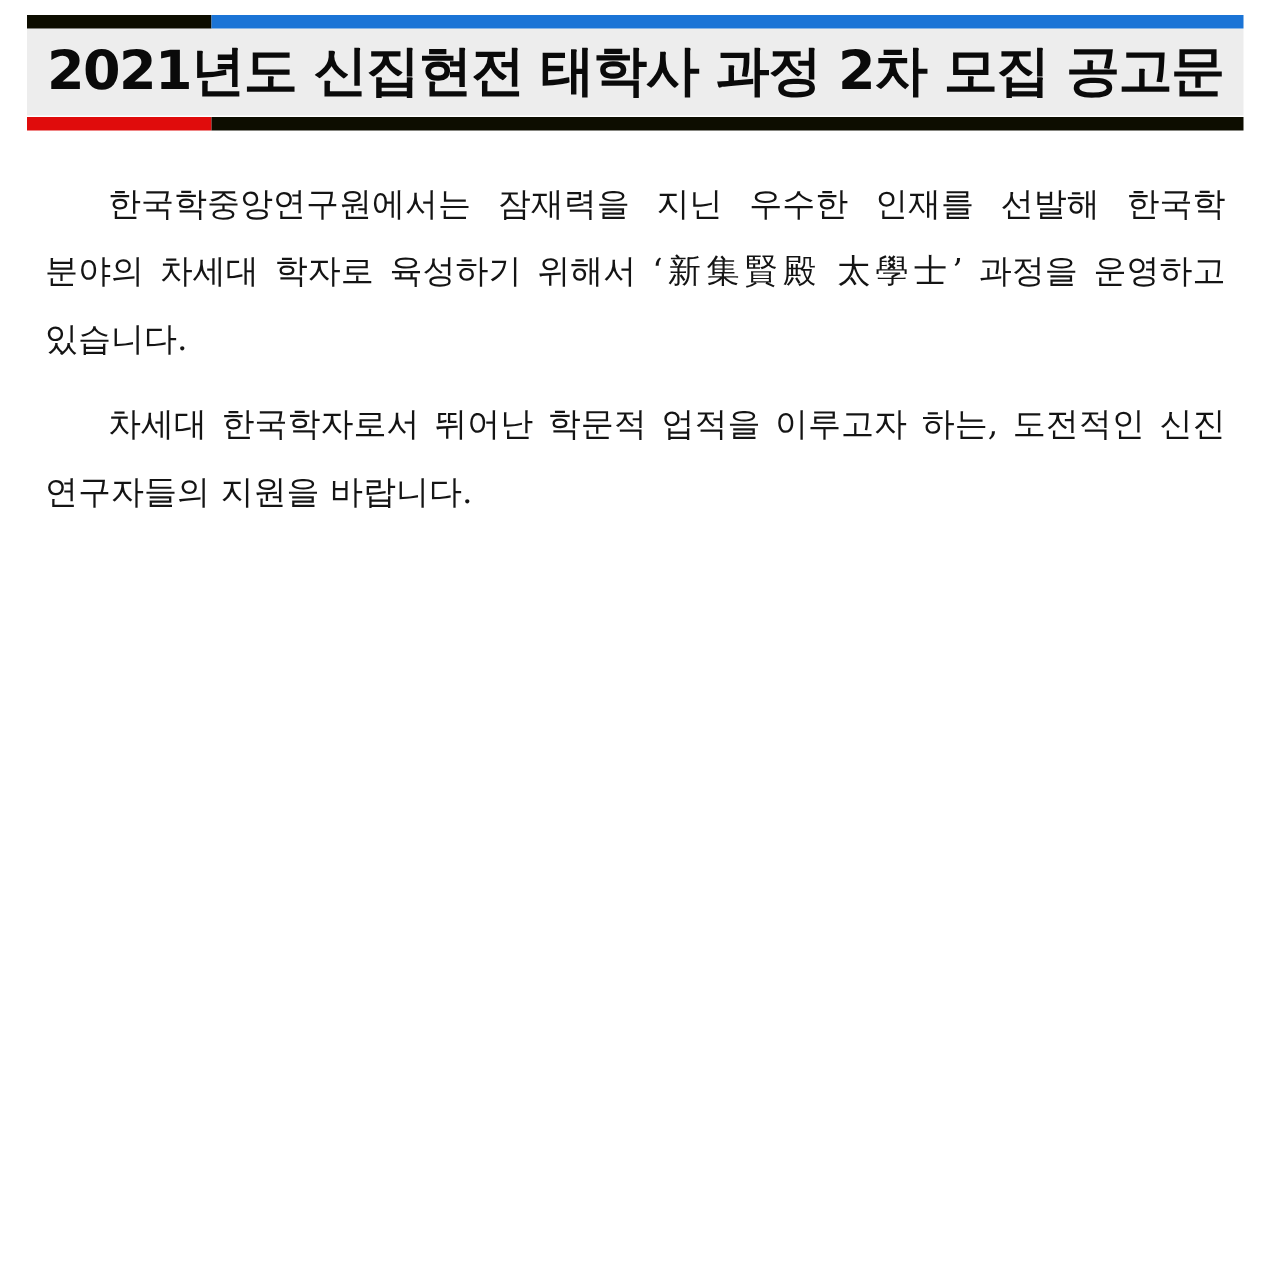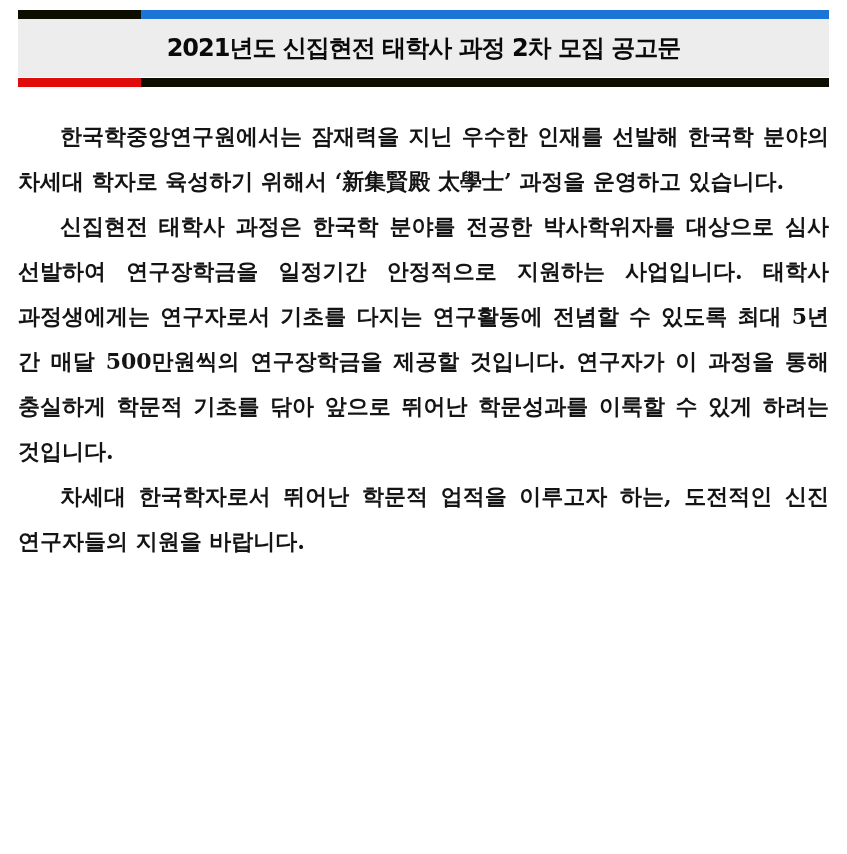--- a/index.html
+++ b/index.html
@@ -23,50 +23,49 @@
   .bar{display:flex;height:9px;width:100%;}
   .bar .seg-left{width:123px;height:100%;}
   .bar .seg-right{flex:1;height:100%;}
   .bar-top .seg-left{background:var(--accent_black);}
   .bar-top .seg-right{background:var(--accent_blue);}
   .bar-bottom .seg-left{background:var(--accent_red);}
   .bar-bottom .seg-right{background:var(--accent_black);}
   .doc-title{
     margin:0;background:var(--title_bg);
     font-family:"DejaVu Sans","Liberation Sans",sans-serif;
-    font-weight:800;font-size:24px;line-height:58px;
+    font-weight:800;font-size:36px;line-height:58px;
     text-align:center;letter-spacing:-1px;color:#0a0a0a;
   }
   .bar-bottom{margin-top:1px;}
 
   
   .doc-body{
     margin-top:27px;
     font-size:22px;line-height:45px;
     text-align:justify;text-justify:inter-word;
   }
-  .doc-body p{margin:0;text-indent:42px;word-break:keep-all;font-weight:bold;}
+  .doc-body p{margin:12px;text-indent:42px;word-break:keep-all;}
 </style>
 </head>
 <body>
 
 <div class="page">
 
   <header>
     <div class="bar bar-top">
       <span class="seg-left"></span>
       <span class="seg-right"></span>
     </div>
     <h1 class="doc-title">2021년도 신집현전 태학사 과정 2차 모집 공고문</h1>
     <div class="bar bar-bottom">
       <span class="seg-left"></span>
       <span class="seg-right"></span>
     </div>
   </header>
 
   <main class="doc-body">
     <p>한국학중앙연구원에서는 잠재력을 지닌 우수한 인재를 선발해 한국학 분야의 차세대 학자로 육성하기 위해서 ‘新集賢殿 太學士’ 과정을 운영하고 있습니다.</p>
-    <p>신집현전 태학사 과정은 한국학 분야를 전공한 박사학위자를 대상으로 심사 선발하여 연구장학금을 일정기간 안정적으로 지원하는 사업입니다. 태학사 과정생에게는 연구자로서 기초를 다지는 연구활동에 전념할 수 있도록 최대 5년 간 매달 500만원씩의 연구장학금을 제공할 것입니다. 연구자가 이 과정을 통해 충실하게 학문적 기초를 닦아 앞으로 뛰어난 학문성과를 이룩할 수 있게 하려는 것입니다.</p>
     <p>차세대 한국학자로서 뛰어난 학문적 업적을 이루고자 하는, 도전적인 신진 연구자들의 지원을 바랍니다.</p>
 
   </main>
 
 </div>
 
 </body></html>

